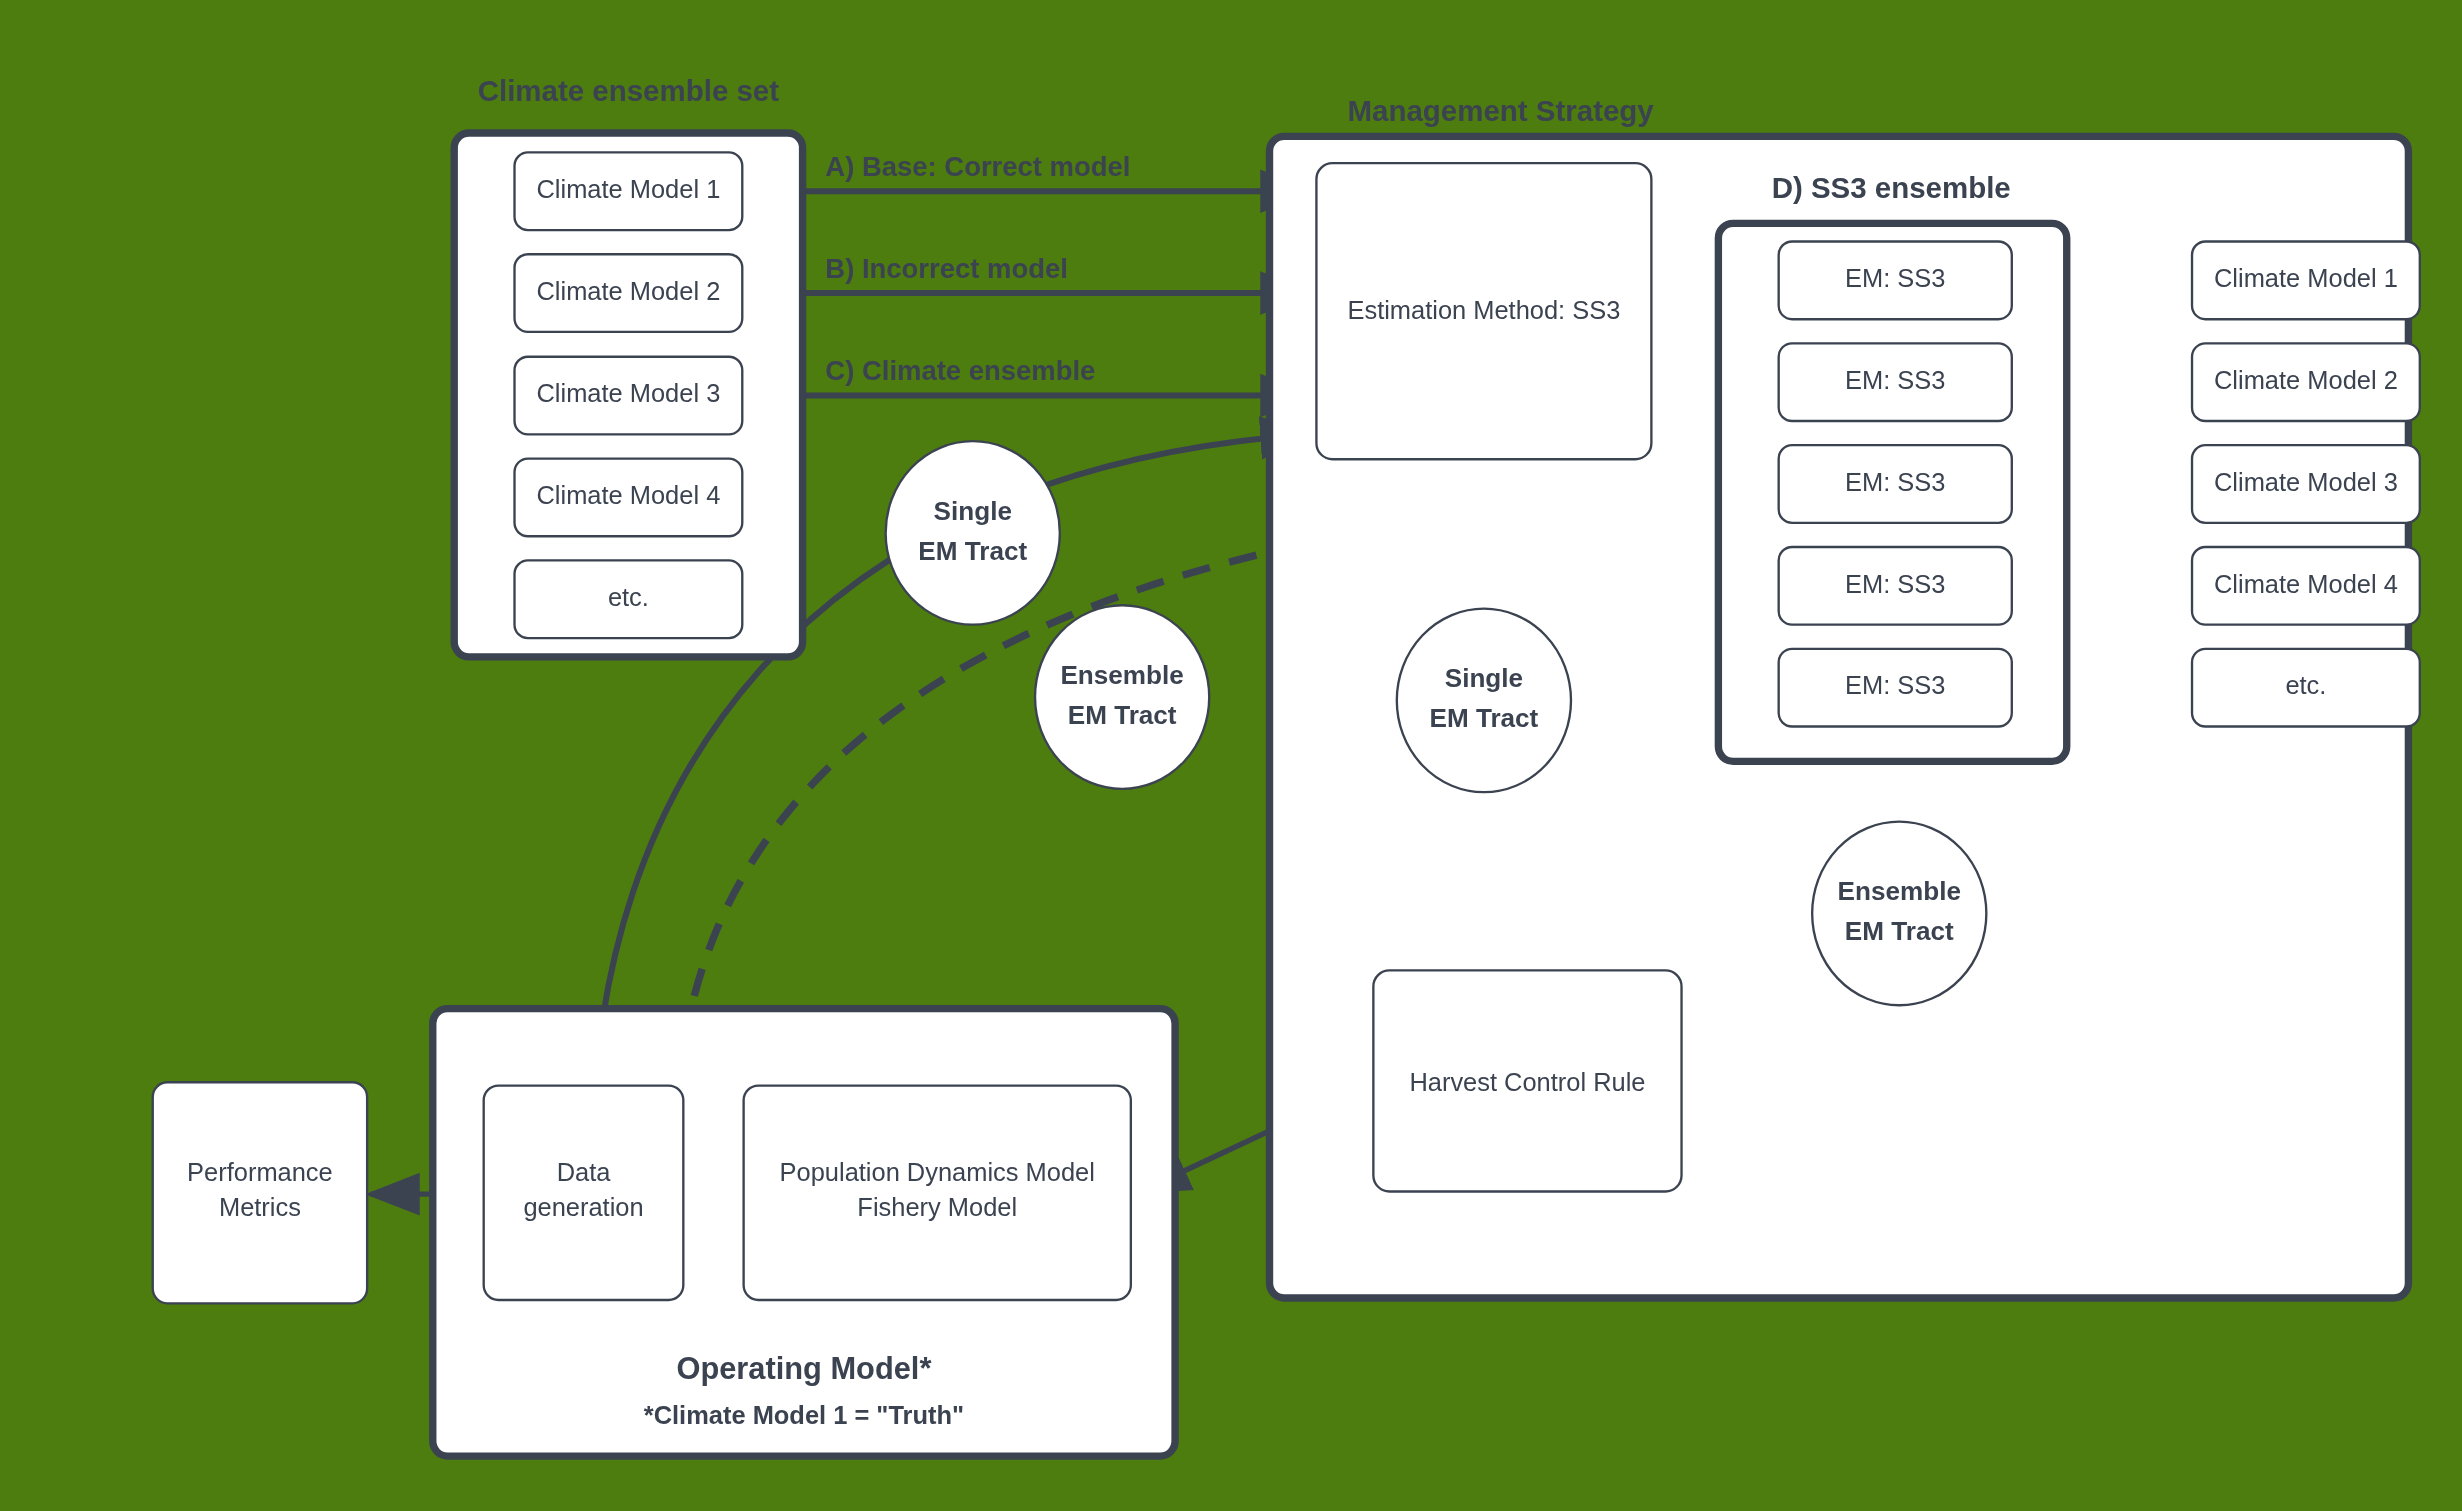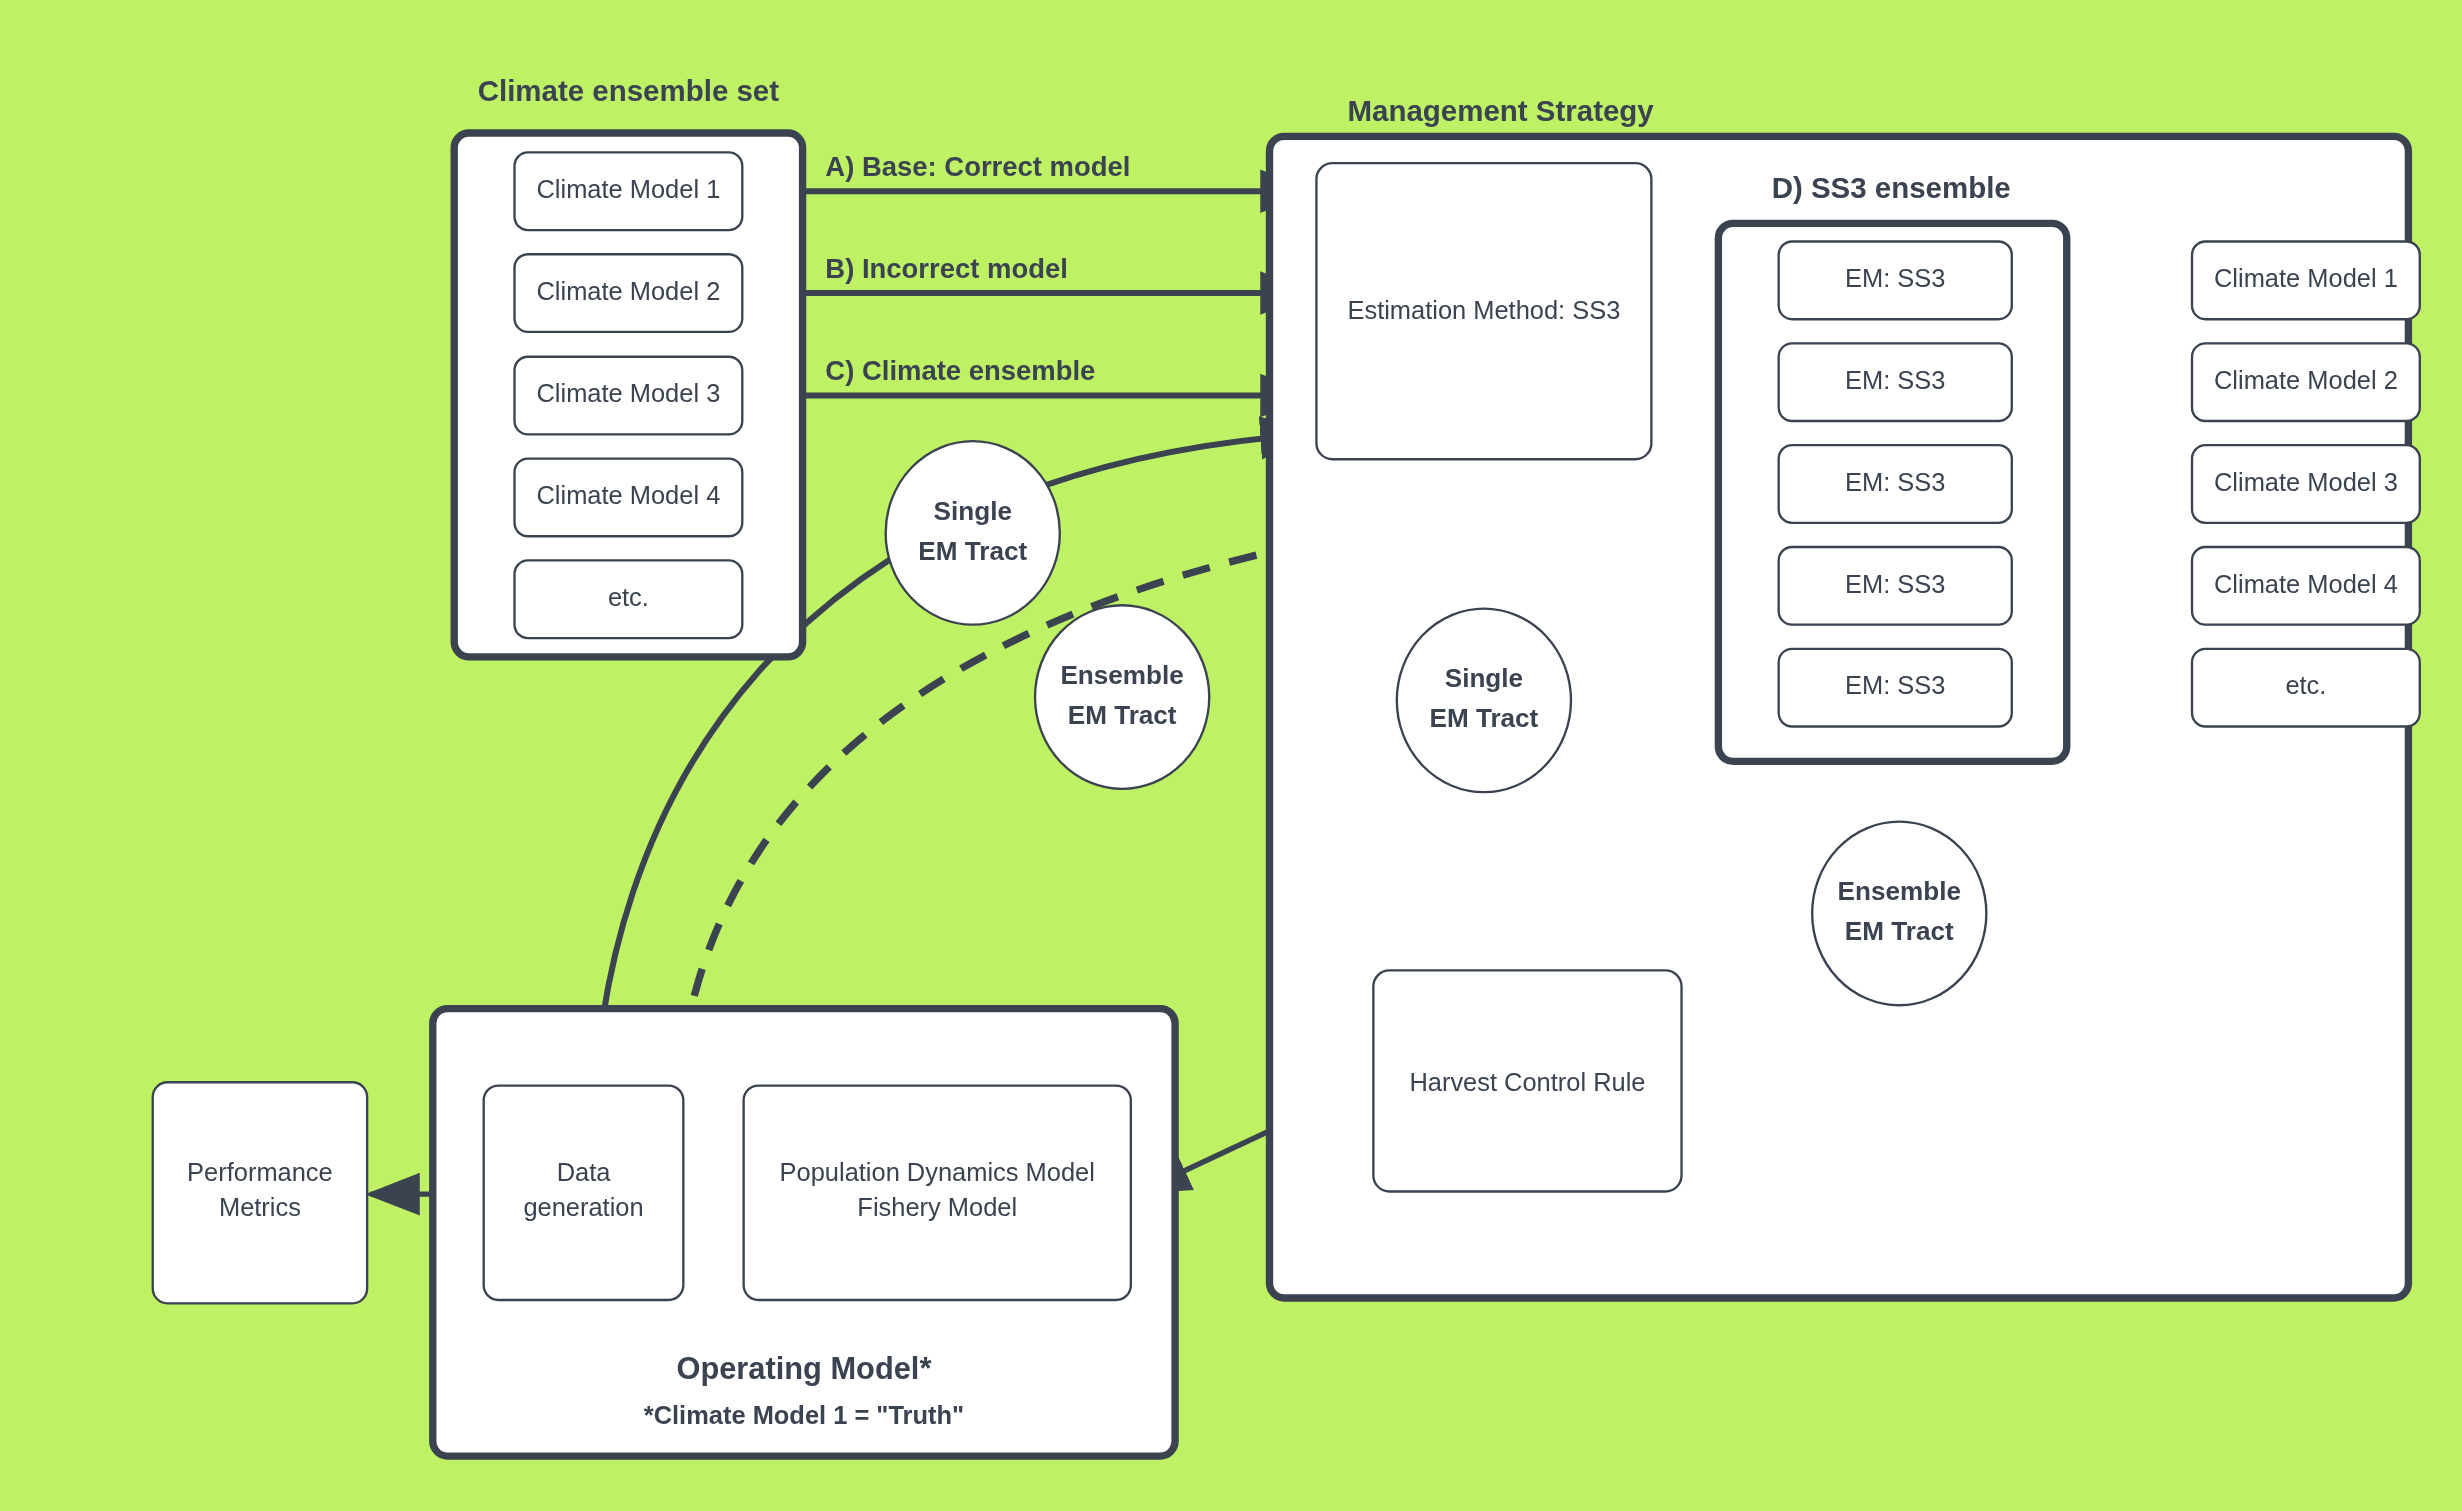--- a/index.html
+++ b/index.html
@@ -4,21 +4,21 @@
 <style>
   html, body {
     margin: 0;
     padding: 0;
     background: #ffffff;
   }
   #stage {
     position: relative;
     width: 2462px;
     height: 1512px;
-    background: #bef264;
+    background: #4d7c0f;
     font-family: "Liberation Sans", sans-serif;
     overflow: hidden;
   }
   svg.layer {
     position: absolute;
     left: 0; top: 0;
     width: 2462px;
     height: 1512px;
   }
   

